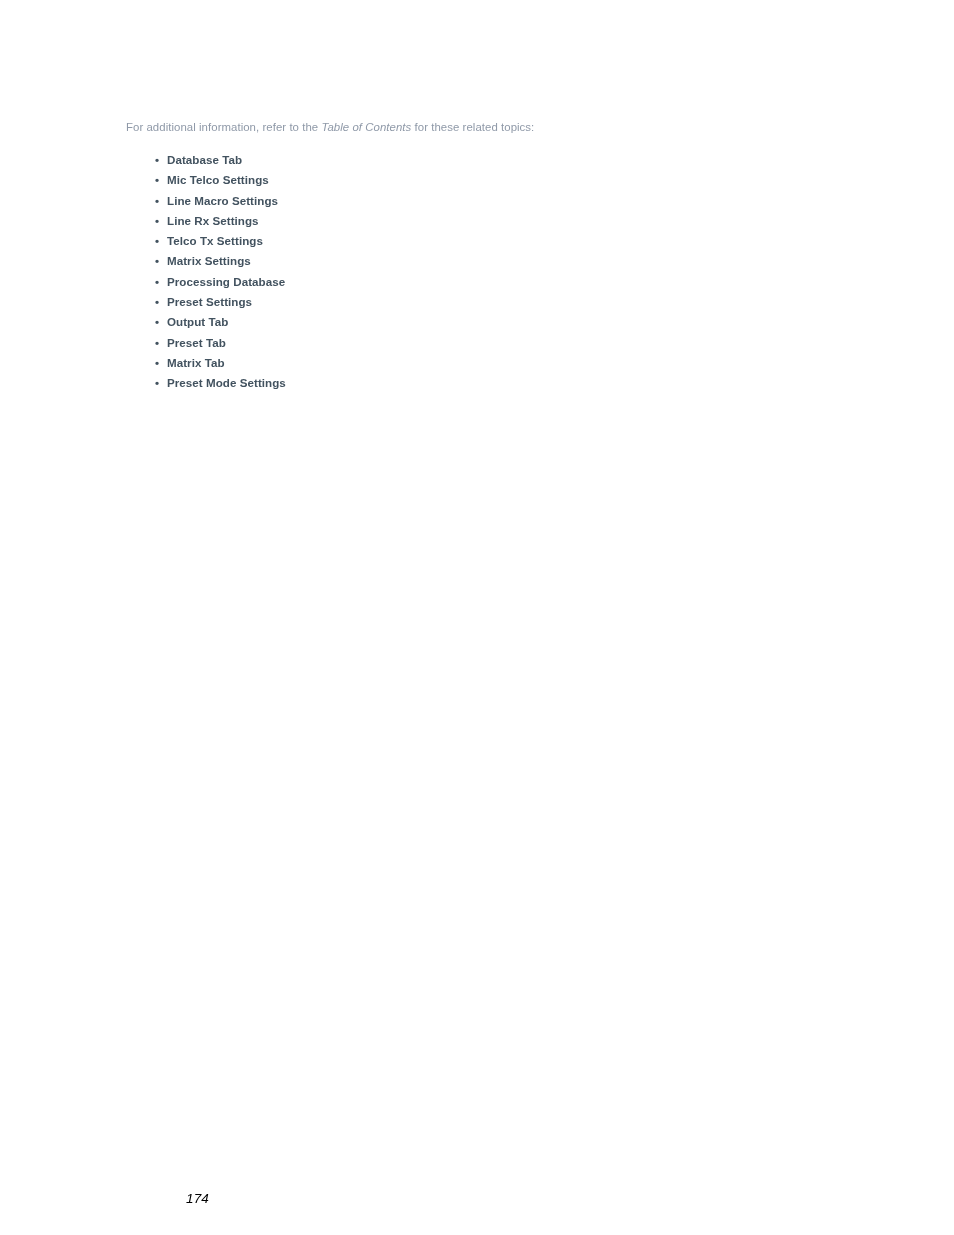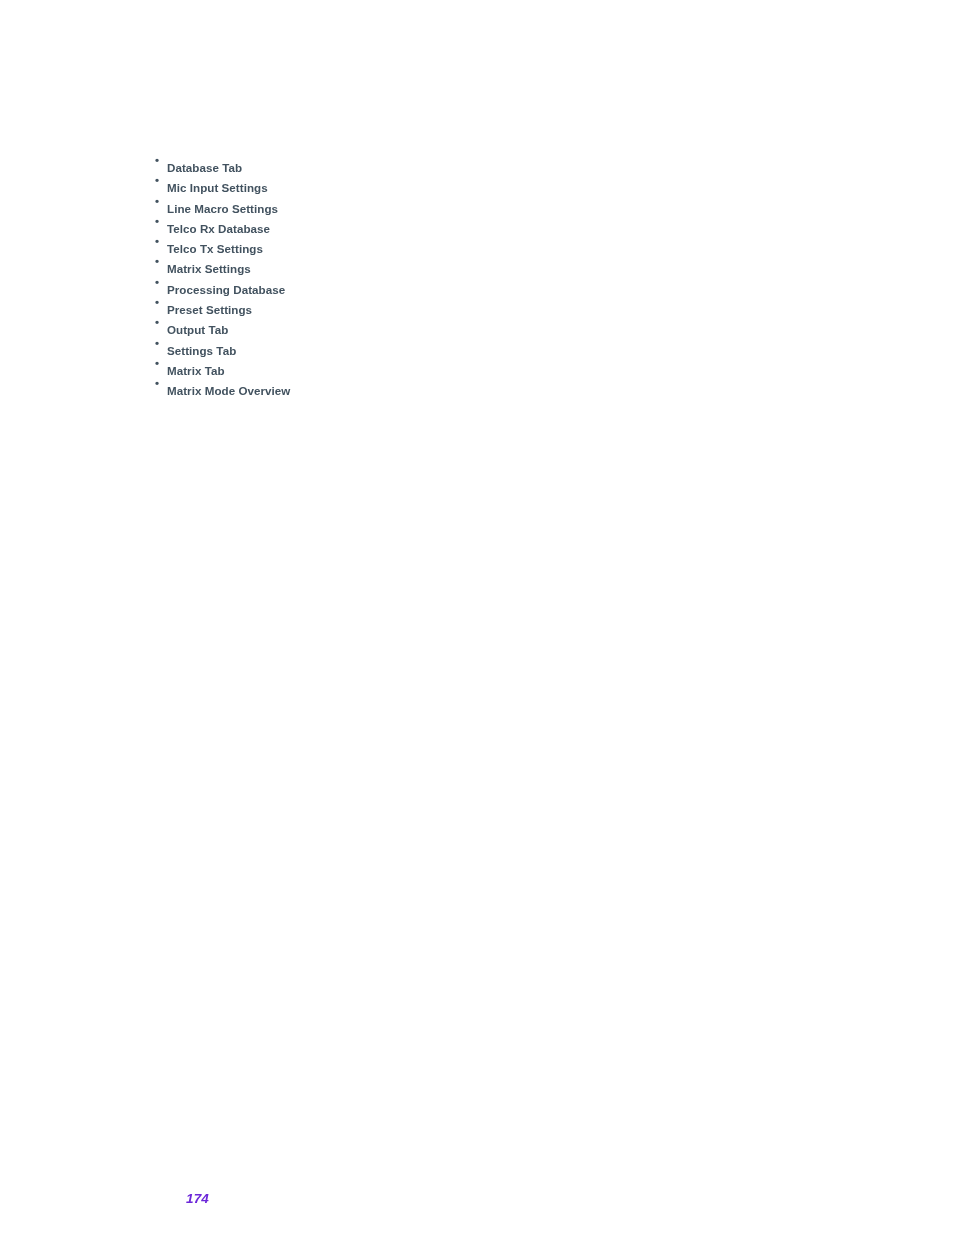--- a/index.html
+++ b/index.html
@@ -63,57 +63,57 @@
     left: 0;
     top: 0;
     width: 8px;
     line-height: 20.3px;
     font-size: 11.6px;
     color: #42525f;
     text-align: left;
   }
   .topic-label {
     display: inline-block;
-    margin-top: 8px;
   }
 
   
   .page-number {
     position: absolute;
     left: 186px;
     top: 1191px;
     font-size: 13.5px;
-    font-weight: bold;
+    font-weight: normal;
     font-style: italic;
-    color: #6d28d9;
+    color: #000000;
     letter-spacing: 0.01em;
   }
 </style>
 </head>
 <body>
 
 <div class="page">
 
+  <p class="intro"><span>For additional information, refer to the </span><span class="em">Table of Contents</span><span> for these related topics:</span></p>
 
   <ul class="topic-list">
     <li class="topic-item">
       <span class="bullet">•</span>
       <span class="topic-label">Database Tab</span>
     </li>
     <li class="topic-item">
       <span class="bullet">•</span>
-      <span class="topic-label">Mic Input Settings</span>
+      <span class="topic-label">Mic Telco Settings</span>
     </li>
     <li class="topic-item">
       <span class="bullet">•</span>
       <span class="topic-label">Line Macro Settings</span>
     </li>
     <li class="topic-item">
       <span class="bullet">•</span>
-      <span class="topic-label">Telco Rx Database</span>
+      <span class="topic-label">Line Rx Settings</span>
     </li>
     <li class="topic-item">
       <span class="bullet">•</span>
       <span class="topic-label">Telco Tx Settings</span>
     </li>
     <li class="topic-item">
       <span class="bullet">•</span>
       <span class="topic-label">Matrix Settings</span>
     </li>
     <li class="topic-item">
@@ -123,27 +123,27 @@
     <li class="topic-item">
       <span class="bullet">•</span>
       <span class="topic-label">Preset Settings</span>
     </li>
     <li class="topic-item">
       <span class="bullet">•</span>
       <span class="topic-label">Output Tab</span>
     </li>
     <li class="topic-item">
       <span class="bullet">•</span>
-      <span class="topic-label">Settings Tab</span>
+      <span class="topic-label">Preset Tab</span>
     </li>
     <li class="topic-item">
       <span class="bullet">•</span>
       <span class="topic-label">Matrix Tab</span>
     </li>
     <li class="topic-item">
       <span class="bullet">•</span>
-      <span class="topic-label">Matrix Mode Overview</span>
+      <span class="topic-label">Preset Mode Settings</span>
     </li>
   </ul>
 
   <div class="page-number">174</div>
 
 </div>
 
 </body></html>

